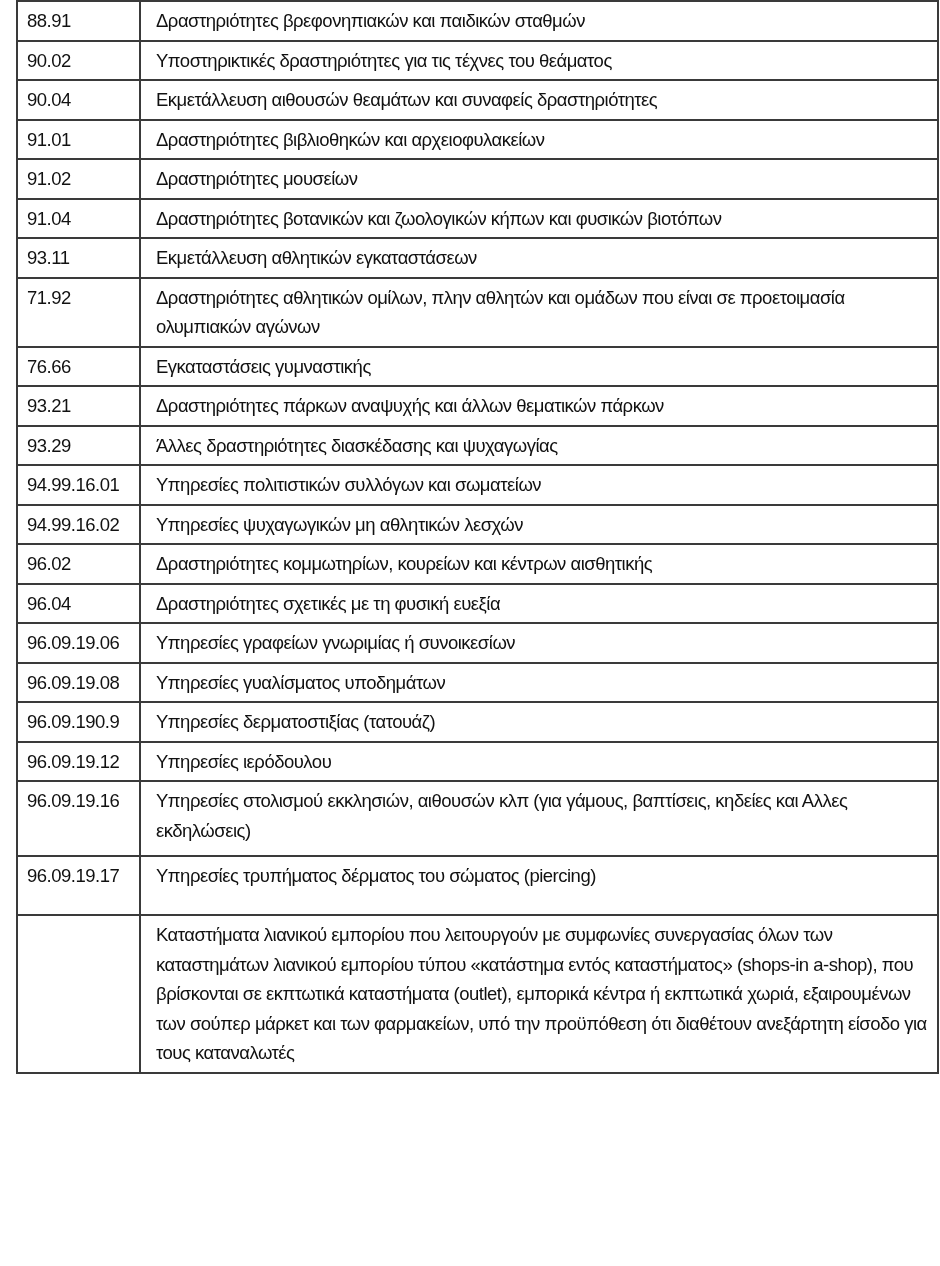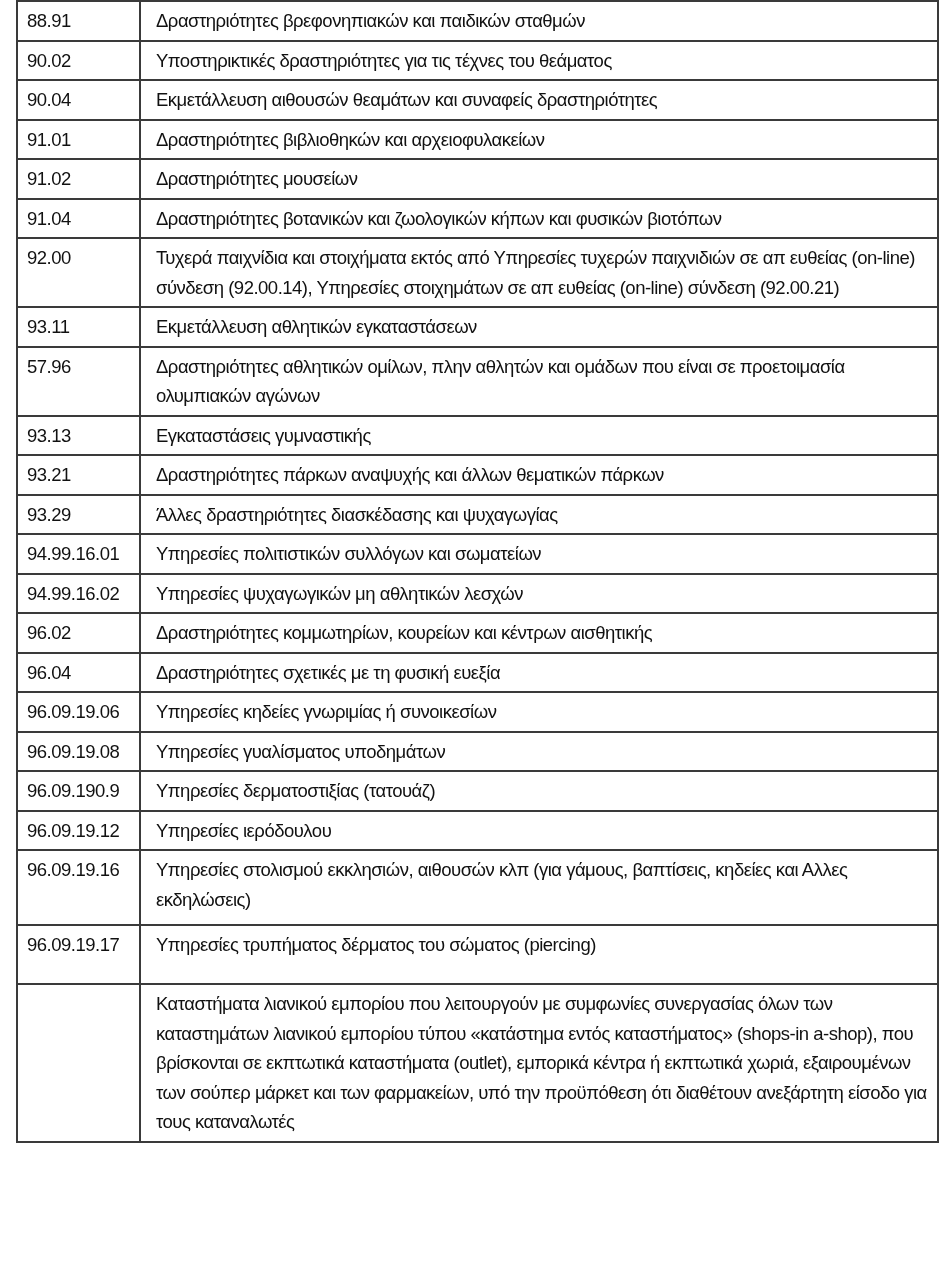--- a/index.html
+++ b/index.html
@@ -49,33 +49,29 @@
     </tr>
     <tr>
       <td class="code">91.02</td>
       <td class="desc">Δραστηριότητες μουσείων</td>
     </tr>
     <tr>
       <td class="code">91.04</td>
       <td class="desc">Δραστηριότητες βοτανικών και ζωολογικών κήπων και φυσικών βιοτόπων</td>
     </tr>
     <tr>
-      <td class="code">92.00</td>
-      <td class="desc">Τυχερά παιχνίδια και στοιχήματα εκτός από Υπηρεσίες τυχερών παιχνιδιών σε απ ευθείας (on-line) σύνδεση (92.00.14), Υπηρεσίες στοιχημάτων σε απ ευθείας (on-line) σύνδεση (92.00.21)</td>
-    </tr>
-    <tr>
       <td class="code">93.11</td>
       <td class="desc">Εκμετάλλευση αθλητικών εγκαταστάσεων</td>
     </tr>
     <tr>
-      <td class="code">57.96</td>
+      <td class="code">71.92</td>
       <td class="desc">Δραστηριότητες αθλητικών ομίλων, πλην αθλητών και ομάδων που είναι σε προετοιμασία ολυμπιακών αγώνων</td>
     </tr>
     <tr>
-      <td class="code">93.13</td>
+      <td class="code">76.66</td>
       <td class="desc">Εγκαταστάσεις γυμναστικής</td>
     </tr>
     <tr>
       <td class="code">93.21</td>
       <td class="desc">Δραστηριότητες πάρκων αναψυχής και άλλων θεματικών πάρκων</td>
     </tr>
     <tr>
       <td class="code">93.29</td>
       <td class="desc">Άλλες δραστηριότητες διασκέδασης και ψυχαγωγίας</td>
     </tr>
@@ -90,21 +86,21 @@
     <tr>
       <td class="code">96.02</td>
       <td class="desc">Δραστηριότητες κομμωτηρίων, κουρείων και κέντρων αισθητικής</td>
     </tr>
     <tr>
       <td class="code">96.04</td>
       <td class="desc">Δραστηριότητες σχετικές με τη φυσική ευεξία</td>
     </tr>
     <tr>
       <td class="code">96.09.19.06</td>
-      <td class="desc">Υπηρεσίες κηδείες γνωριμίας ή συνοικεσίων</td>
+      <td class="desc">Υπηρεσίες γραφείων γνωριμίας ή συνοικεσίων</td>
     </tr>
     <tr>
       <td class="code">96.09.19.08</td>
       <td class="desc">Υπηρεσίες γυαλίσματος υποδημάτων</td>
     </tr>
     <tr>
       <td class="code">96.09.190.9</td>
       <td class="desc">Υπηρεσίες δερματοστιξίας (τατουάζ)</td>
     </tr>
     <tr>

